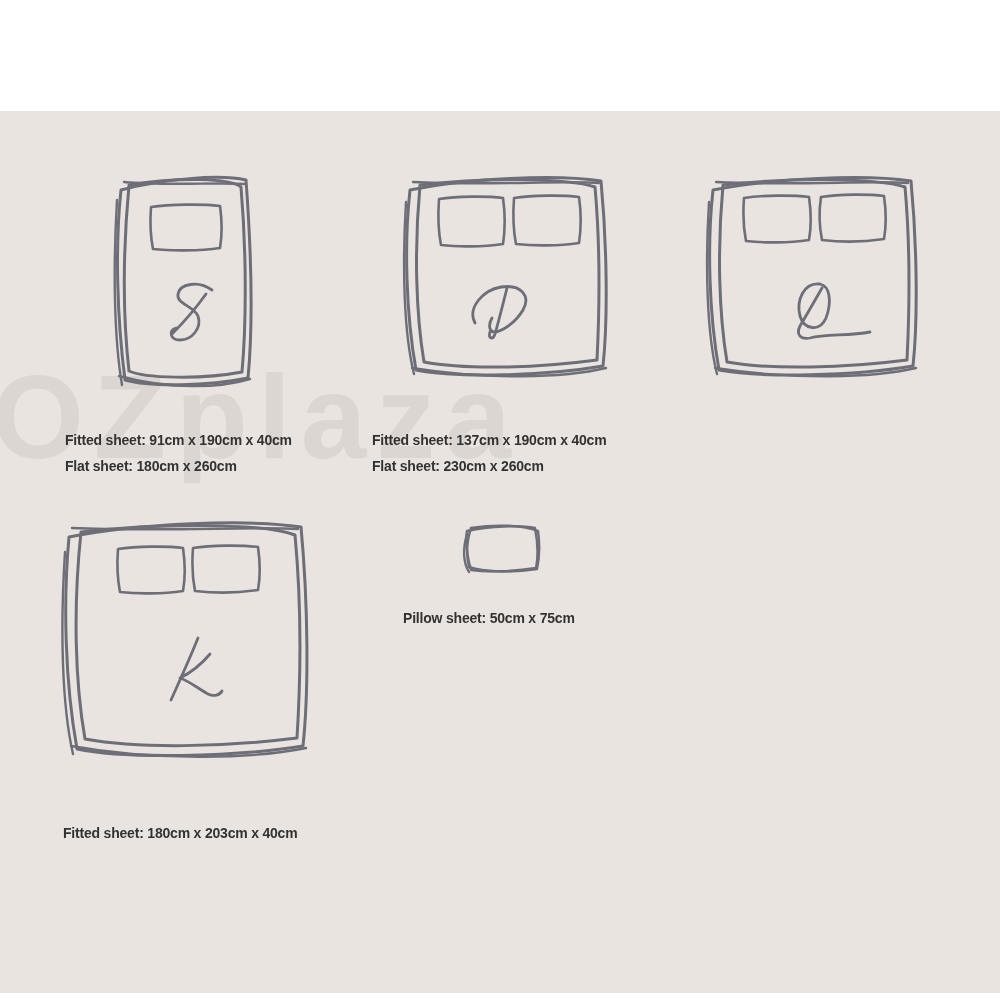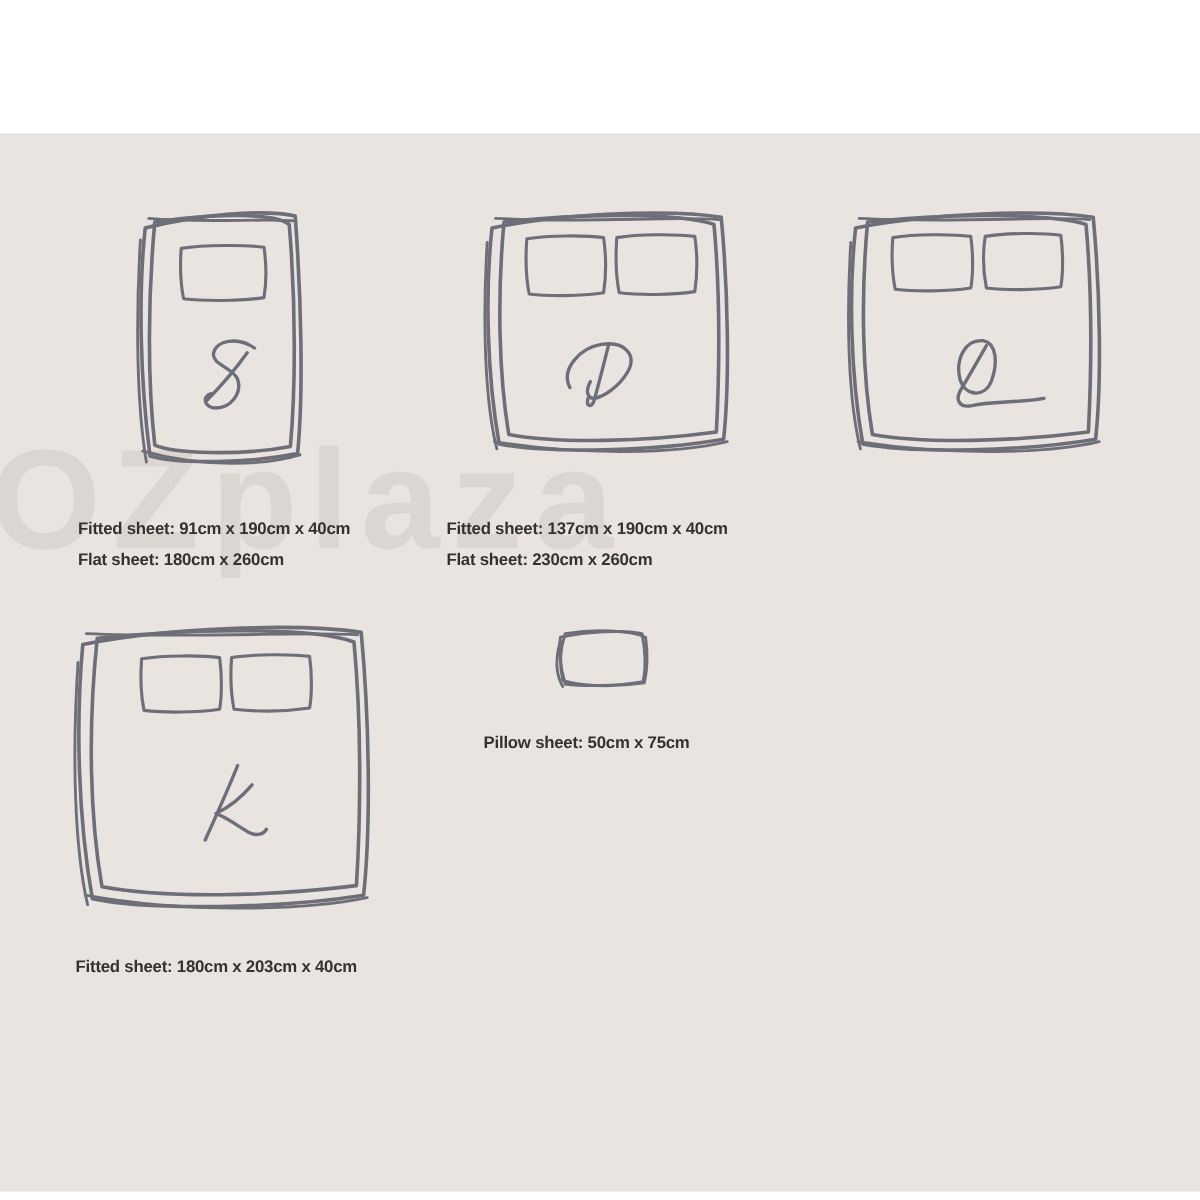--- a/index.html
+++ b/index.html
@@ -92,21 +92,21 @@
   </div>
 
   <div class="label" style="left:372px;top:427px">
     <div>Fitted sheet: 137cm x 190cm x 40cm</div>
     <div>Flat sheet: 230cm x 260cm</div>
   </div>
 
   <div class="label" style="left:690px;top:427px">
   </div>
 
-  <div class="label" style="left:63px;top:792px">
+  <div class="label" style="left:63px;top:820px">
     <div>Fitted sheet: 180cm x 203cm x 40cm</div>
   </div>
 
   <div class="label" style="left:403px;top:605px">
     <div>Pillow sheet: 50cm x 75cm</div>
   </div>
 
 </div>
 
 </body></html>

